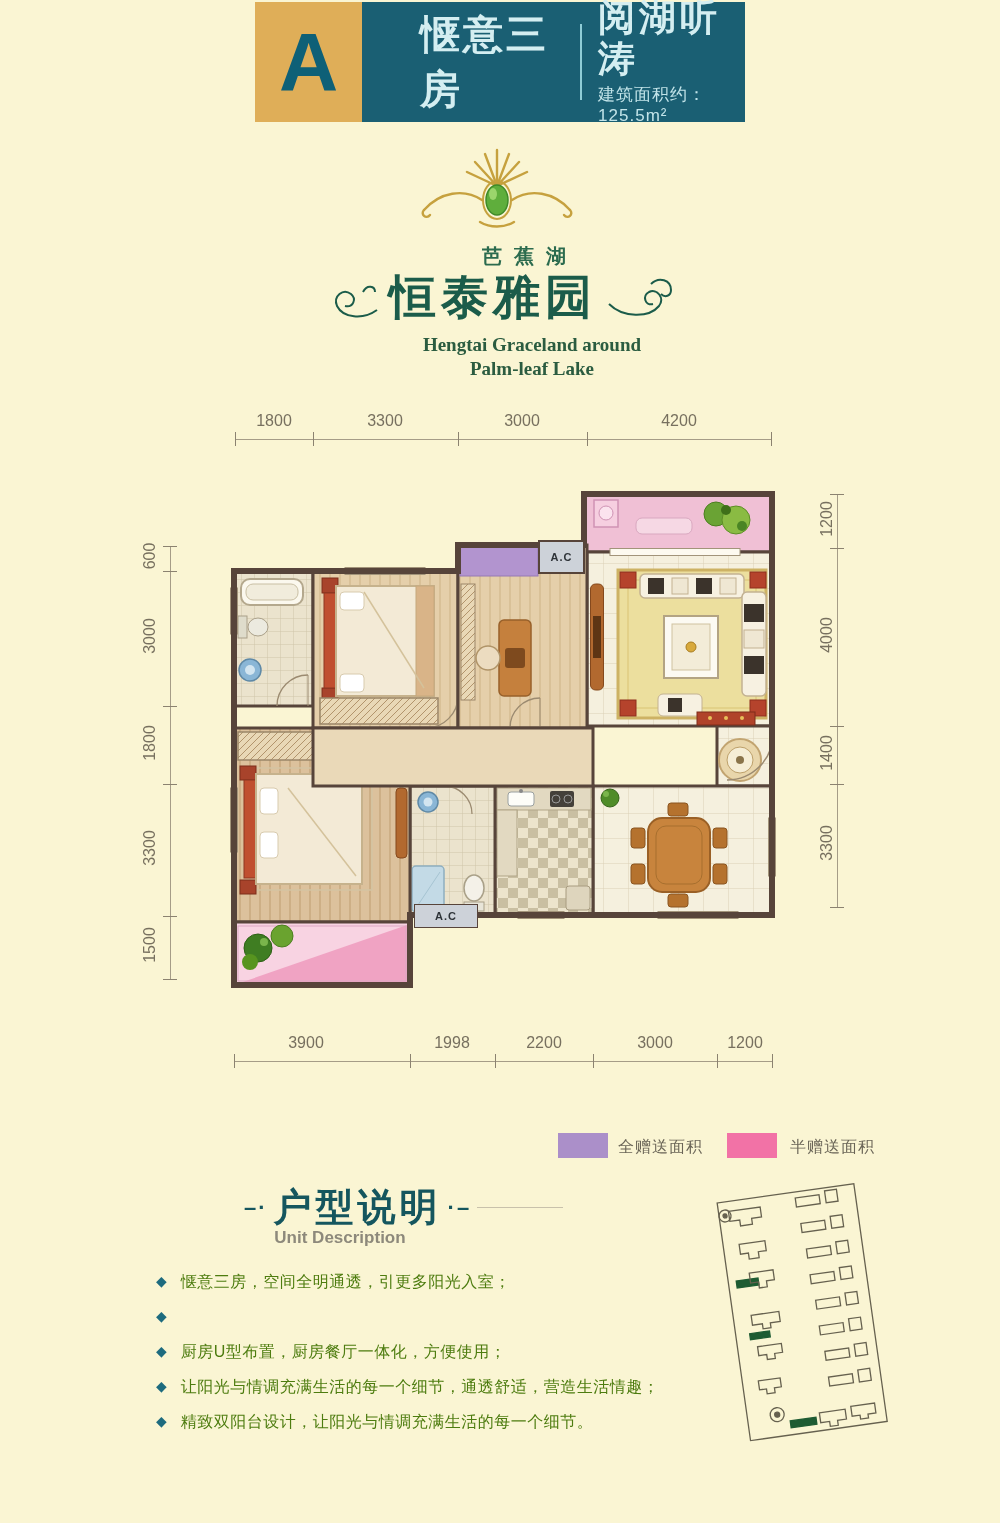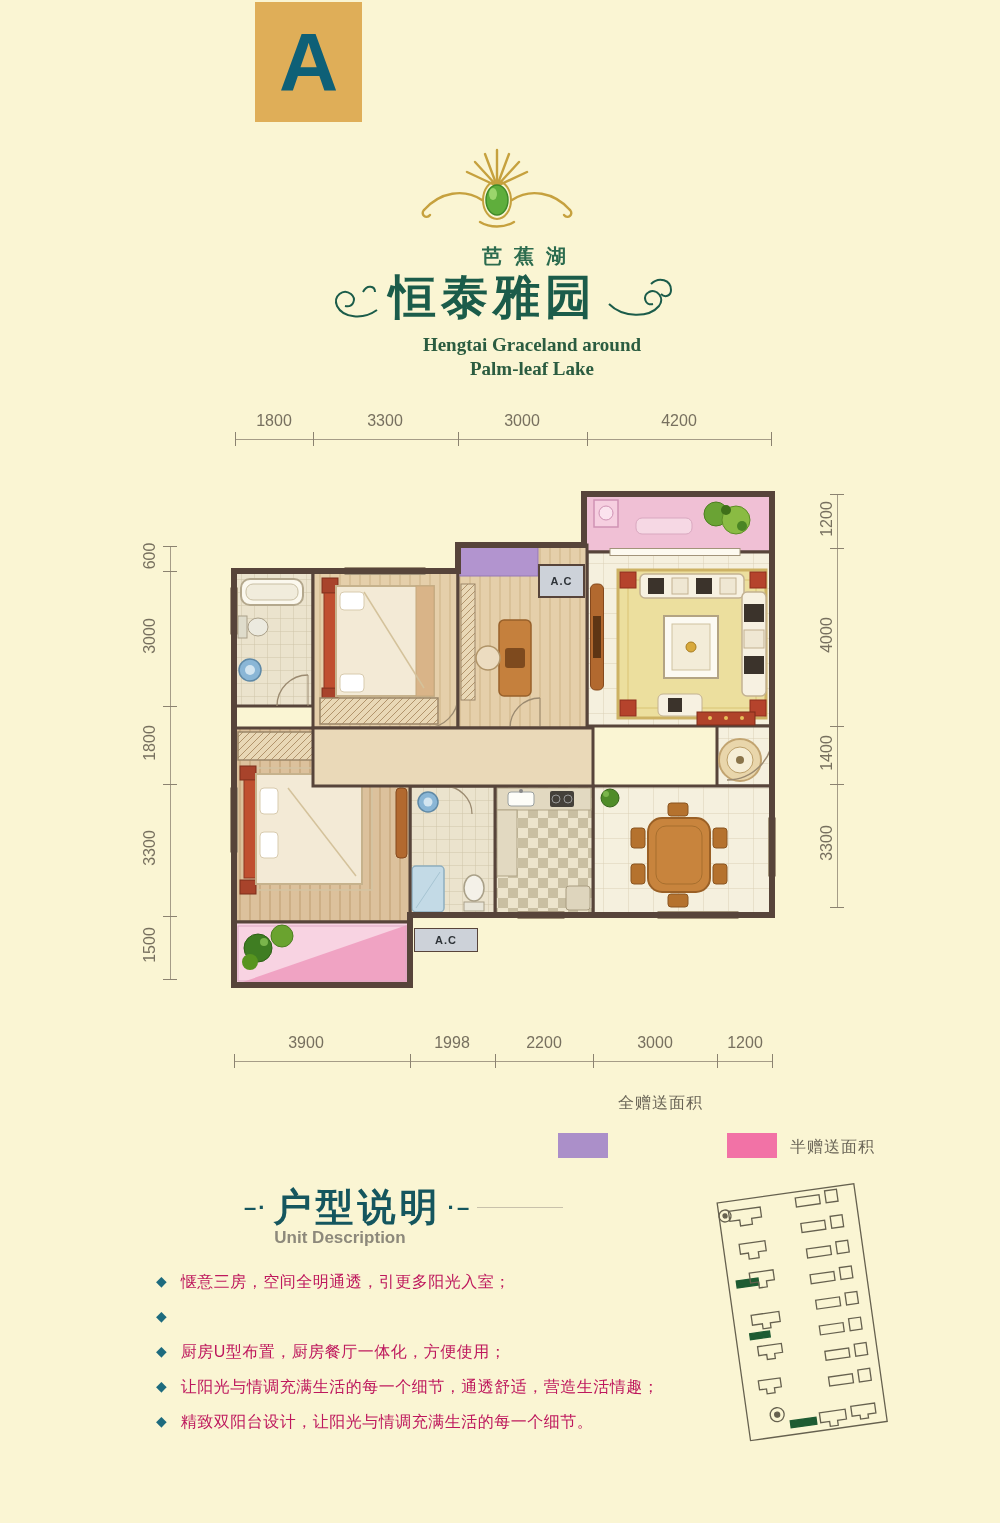--- a/index.html
+++ b/index.html
@@ -29,43 +29,51 @@
   .dim{font-size:16px;color:#77705f;}
   .dim-label{position:absolute;width:60px;text-align:center;}
   .dim-line-h{position:absolute;height:1px;background:#a59c87;}
   .dim-line-v{position:absolute;width:1px;background:#a59c87;}
   .tickv{position:absolute;width:1px;height:14px;background:#8b8270;}
   .tickh{position:absolute;height:1px;width:14px;background:#8b8270;}
   .rot{transform:rotate(-90deg);}
   
   .ac{position:absolute;background:#cdd2d9;border:2px solid #57443a;color:#2e3338;
     font-weight:bold;font-size:11px;display:flex;align-items:center;justify-content:center;
-    letter-spacing:1px;box-sizing:border-box;margin-top:24px;}
+    letter-spacing:1px;box-sizing:border-box;}
   
   .swatch{position:absolute;width:50px;height:25px;}
   .legend-label{position:absolute;font-size:16px;color:#6a6557;letter-spacing:1px;}
   
   .desc-title-row{left:244px;top:1182px;display:flex;align-items:center;}
   .dashdot{color:#15565e;font-size:22px;font-weight:bold;letter-spacing:2px;}
   .desc-title{font-size:38px;font-weight:bold;color:#15565e;letter-spacing:4px;margin:0 6px;
     font-family:"Liberation Serif",serif;}
   .desc-line{width:86px;height:1px;background:#c8c1ab;margin-left:6px;}
   .desc-sub{left:250px;top:1228px;width:180px;text-align:center;font-size:17px;font-weight:bold;color:#8d897b;}
   .bullets{left:156px;top:1272px;width:560px;}
   .bullet{display:flex;align-items:flex-start;margin-bottom:16px;}
   .diamond{color:#1d6b7e;font-size:14px;margin-right:14px;line-height:19px;}
-  .btext{font-size:16px;color:#be185d;letter-spacing:0.5px;line-height:19px;}
+  .btext{font-size:16px;color:#4d7c0f;letter-spacing:0.5px;line-height:19px;}
 </style>
 </head>
 <body>
 
 <div class="page">
 
   <div class="abs unit-badge" style="background-color: rgb(223, 174, 88);">
     <span>A</span>
+  </div>
+  <div class="abs banner" style="background-color: rgb(26, 95, 115);">
+    <span class="banner-title">惬意三房</span>
+    <span class="banner-div"></span>
+    <span class="banner-right">
+      <span class="banner-tag">阅湖听涛</span>
+      <span class="banner-area">建筑面积约：125.5m²</span>
+    </span>
   </div>
 
   <svg class="abs" style="left:412px;top:138px;width:170px;height:100px" viewBox="0 0 170 100">
     <g stroke="#c6a13e" stroke-width="2.4" fill="none" stroke-linecap="round">
       <path d="M85,48 L85,12"></path>
         <path d="M85,48 L73,16"></path>
         <path d="M85,48 L97,16"></path>
       <path d="M85,48 L63,24"></path>
         <path d="M85,48 L107,24"></path>
       <path d="M85,48 L55,34"></path>
@@ -343,21 +351,21 @@
     </g>
 
     <path d="M6,83 H230 V57 H356 V6 H544 V427 H182 V497 H6 Z" fill="none" stroke="#57443a" stroke-width="6"></path>
   </svg>
 
   <div class="ac" style="left:538px;top:540px;width:47px;height:34px;">A.C</div>
   <div class="ac" style="left:414px;top:904px;width:64px;height:24px;border-width:1px;">A.C</div>
 
   <div>
     <div class="swatch" style="left:558px;top:1133px;background:#ab8fc9;"></div>
-    <span class="legend-label" style="left:618px;top:1093px;">全赠送面积</span>
+    <span class="legend-label" style="left:618px;top:1137px;">全赠送面积</span>
     <div class="swatch" style="left:727px;top:1133px;background:#f272a6;"></div>
     <span class="legend-label" style="left:790px;top:1137px;text-align:center;">半赠送面积</span>
   </div>
 
   <div class="abs desc-title-row">
     <span class="dashdot">–·</span>
     <span class="desc-title">户型说明</span>
     <span class="dashdot">·–</span>
     <span class="desc-line"></span>
   </div>

